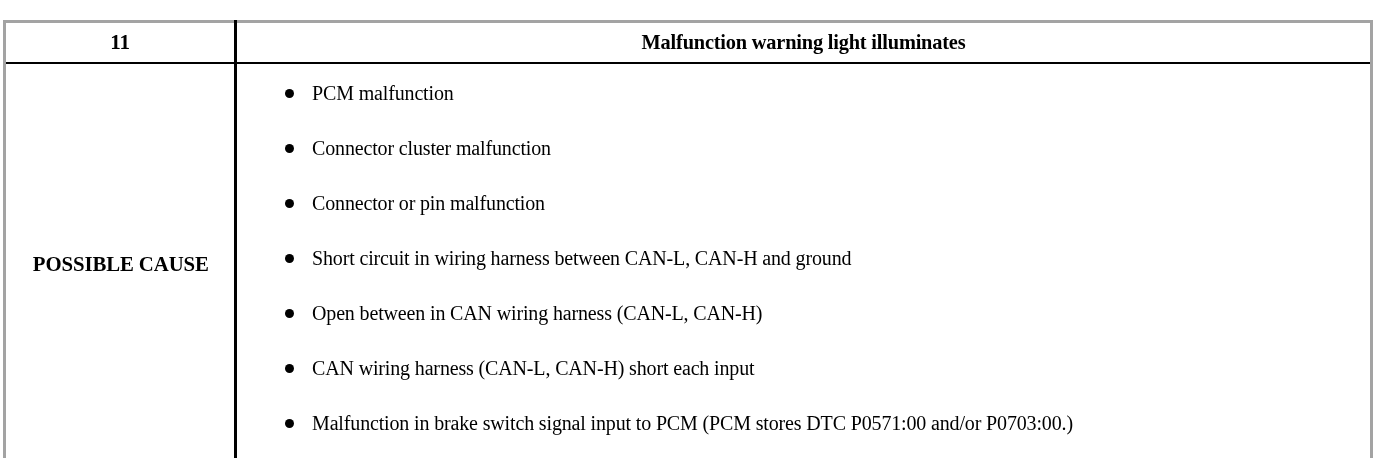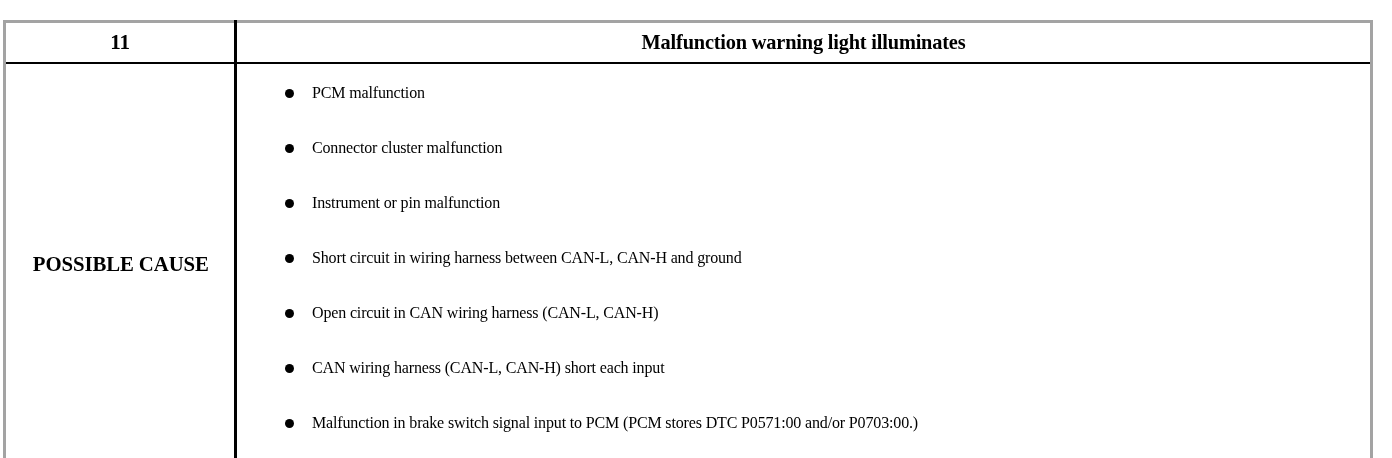--- a/index.html
+++ b/index.html
@@ -104,21 +104,21 @@
   .cause-list {
     list-style: none;
     margin: 0;
     padding: 0;
     padding-top: 16px;
     padding-left: 48px;
     padding-right: 14px;
   }
   .cause-item {
     position: relative;
-    font-size: 16px;
+    font-size: 20px;
     line-height: 26px;
     font-weight: normal;
     letter-spacing: -0.15px;
     margin: 0 0 29px 0;
     padding-left: 27px;
     min-height: 26px;
   }
   .cause-item:last-child {
     margin-bottom: 16px;
   }
@@ -173,31 +173,31 @@
               <span class="txt">PCM malfunction</span>
             </li>
 
             <li class="cause-item">
               <span class="dot"></span>
               <span class="txt">Connector cluster malfunction</span>
             </li>
 
             <li class="cause-item">
               <span class="dot"></span>
-              <span class="txt">Instrument or pin malfunction</span>
+              <span class="txt">Connector or pin malfunction</span>
             </li>
 
             <li class="cause-item">
               <span class="dot"></span>
               <span class="txt">Short circuit in wiring harness between CAN-L, CAN-H and ground</span>
             </li>
 
             <li class="cause-item">
               <span class="dot"></span>
-              <span class="txt">Open circuit in CAN wiring harness (CAN-L, CAN-H)</span>
+              <span class="txt">Open between in CAN wiring harness (CAN-L, CAN-H)</span>
             </li>
 
             <li class="cause-item">
               <span class="dot"></span>
               <span class="txt">CAN wiring harness (CAN-L, CAN-H) short each input</span>
             </li>
 
             <li class="cause-item wrap">
               <span class="dot"></span>
               <span class="txt">Malfunction in brake switch signal input to PCM (PCM stores DTC P0571:00 and/or P0703:00.)</span>

